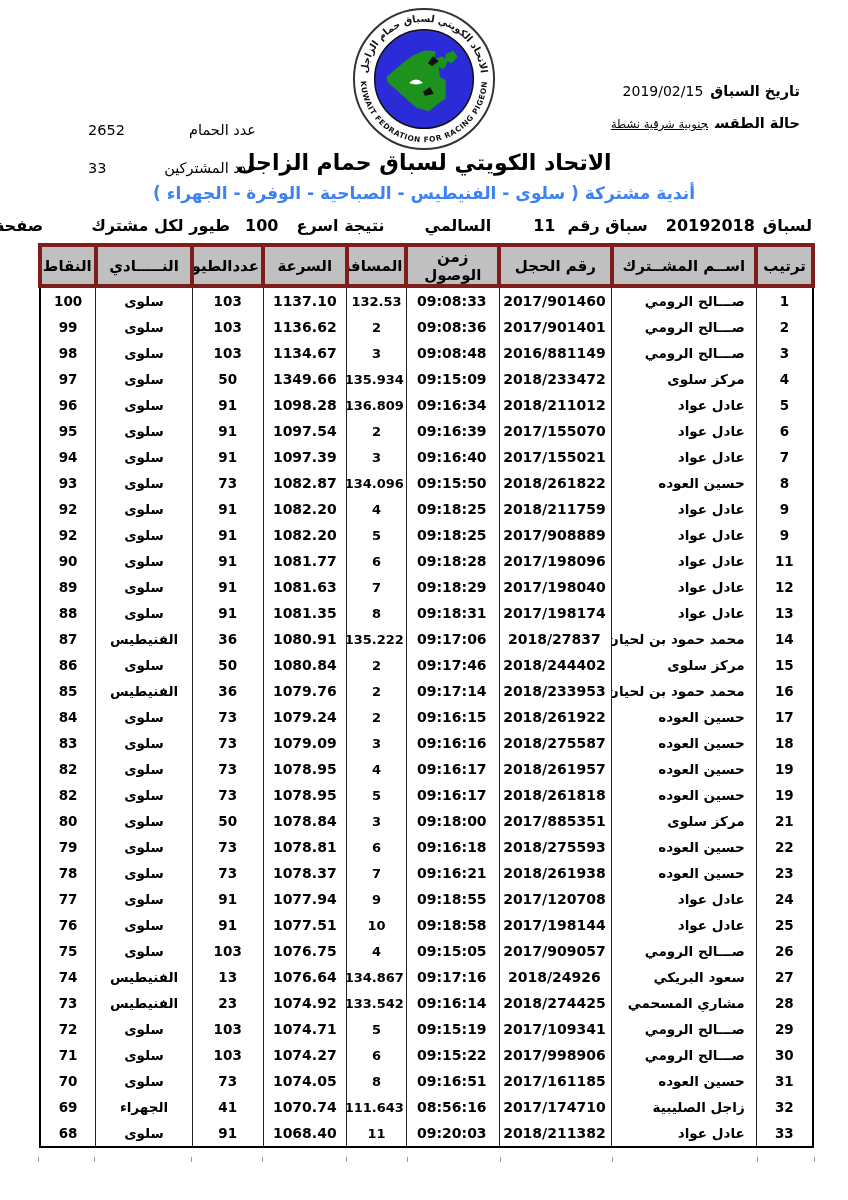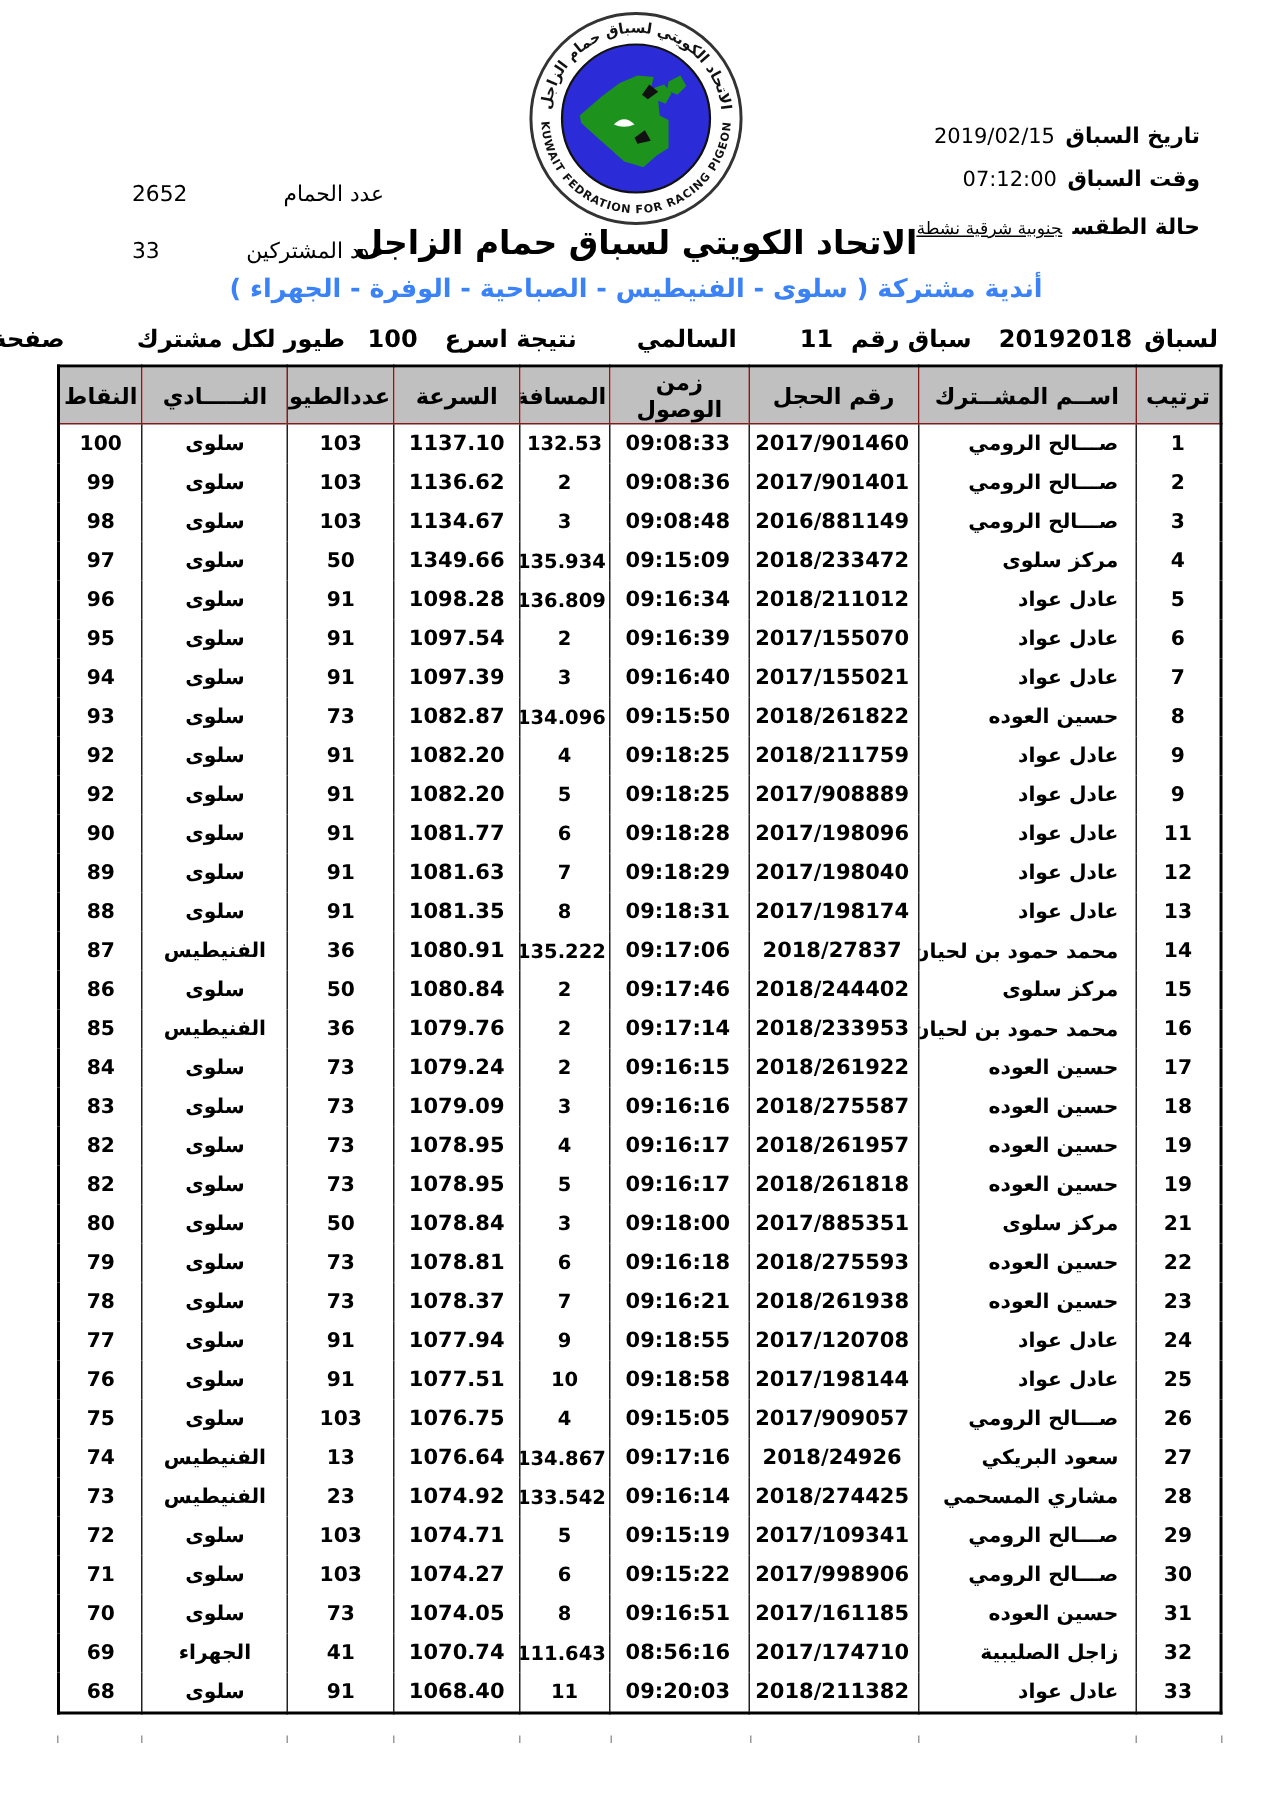--- a/index.html
+++ b/index.html
@@ -49,21 +49,21 @@
   .g17{margin-left:17px}.g18{margin-left:18px}.g40{margin-left:40px}
   .g42{margin-left:42px}.g48{margin-left:48px}
 
   
   .table-wrap{position:absolute;top:243px;left:38px;width:777px;}
   table{
     border-collapse:collapse;table-layout:fixed;width:100%;direction:rtl;
     border:2px solid #000;
   }
   thead th{
-    background:#c0c0c0;border:1px solid #7f1d1d;height:37px;
+    background:#c0c0c0;border:4px solid #7f1d1d;height:37px;
     font-size:15px;font-weight:bold;padding:0 2px;text-align:center;
     overflow:hidden;
   }
   tbody td{
     border-left:1px solid #222;border-right:1px solid #222;
     height:26px;padding:0 2px;font-size:13.5px;font-weight:bold;
     text-align:center;white-space:nowrap;overflow:hidden;
   }
   tbody td.col-participant-name{text-align:right;padding-right:11px;}
   tbody td.col-ring-number{padding-right:4px;font-size:14px;}
@@ -104,23 +104,20 @@
       </text>
       <text font-size="7.6" font-weight="bold" fill="#111" letter-spacing="0.6" font-family="DejaVu Sans, sans-serif">
         <textPath href="#arcBottom" startOffset="50%" text-anchor="middle">KUWAIT FEDRATION FOR RACING PIGEON</textPath>
       </text>
     </svg>
   </div>
 
   <div class="meta-block">
     <div class="meta-line">
       <span class="lbl">تاريخ السباق</span><span class="val">2019/02/15</span>
-    </div>
-    <div class="meta-line">
-      <span class="lbl">وقت السباق</span><span class="val">07:12:00</span>
     </div>
     <div class="meta-line spaced">
       <span class="lbl">حالة الطقس</span><span class="val small">جنوبية شرقية نشطة</span>
     </div>
   </div>
 
   <div class="counts-block">
     <div class="count-line">
       <span>عدد الحمام</span>
       <span>2652</span>

